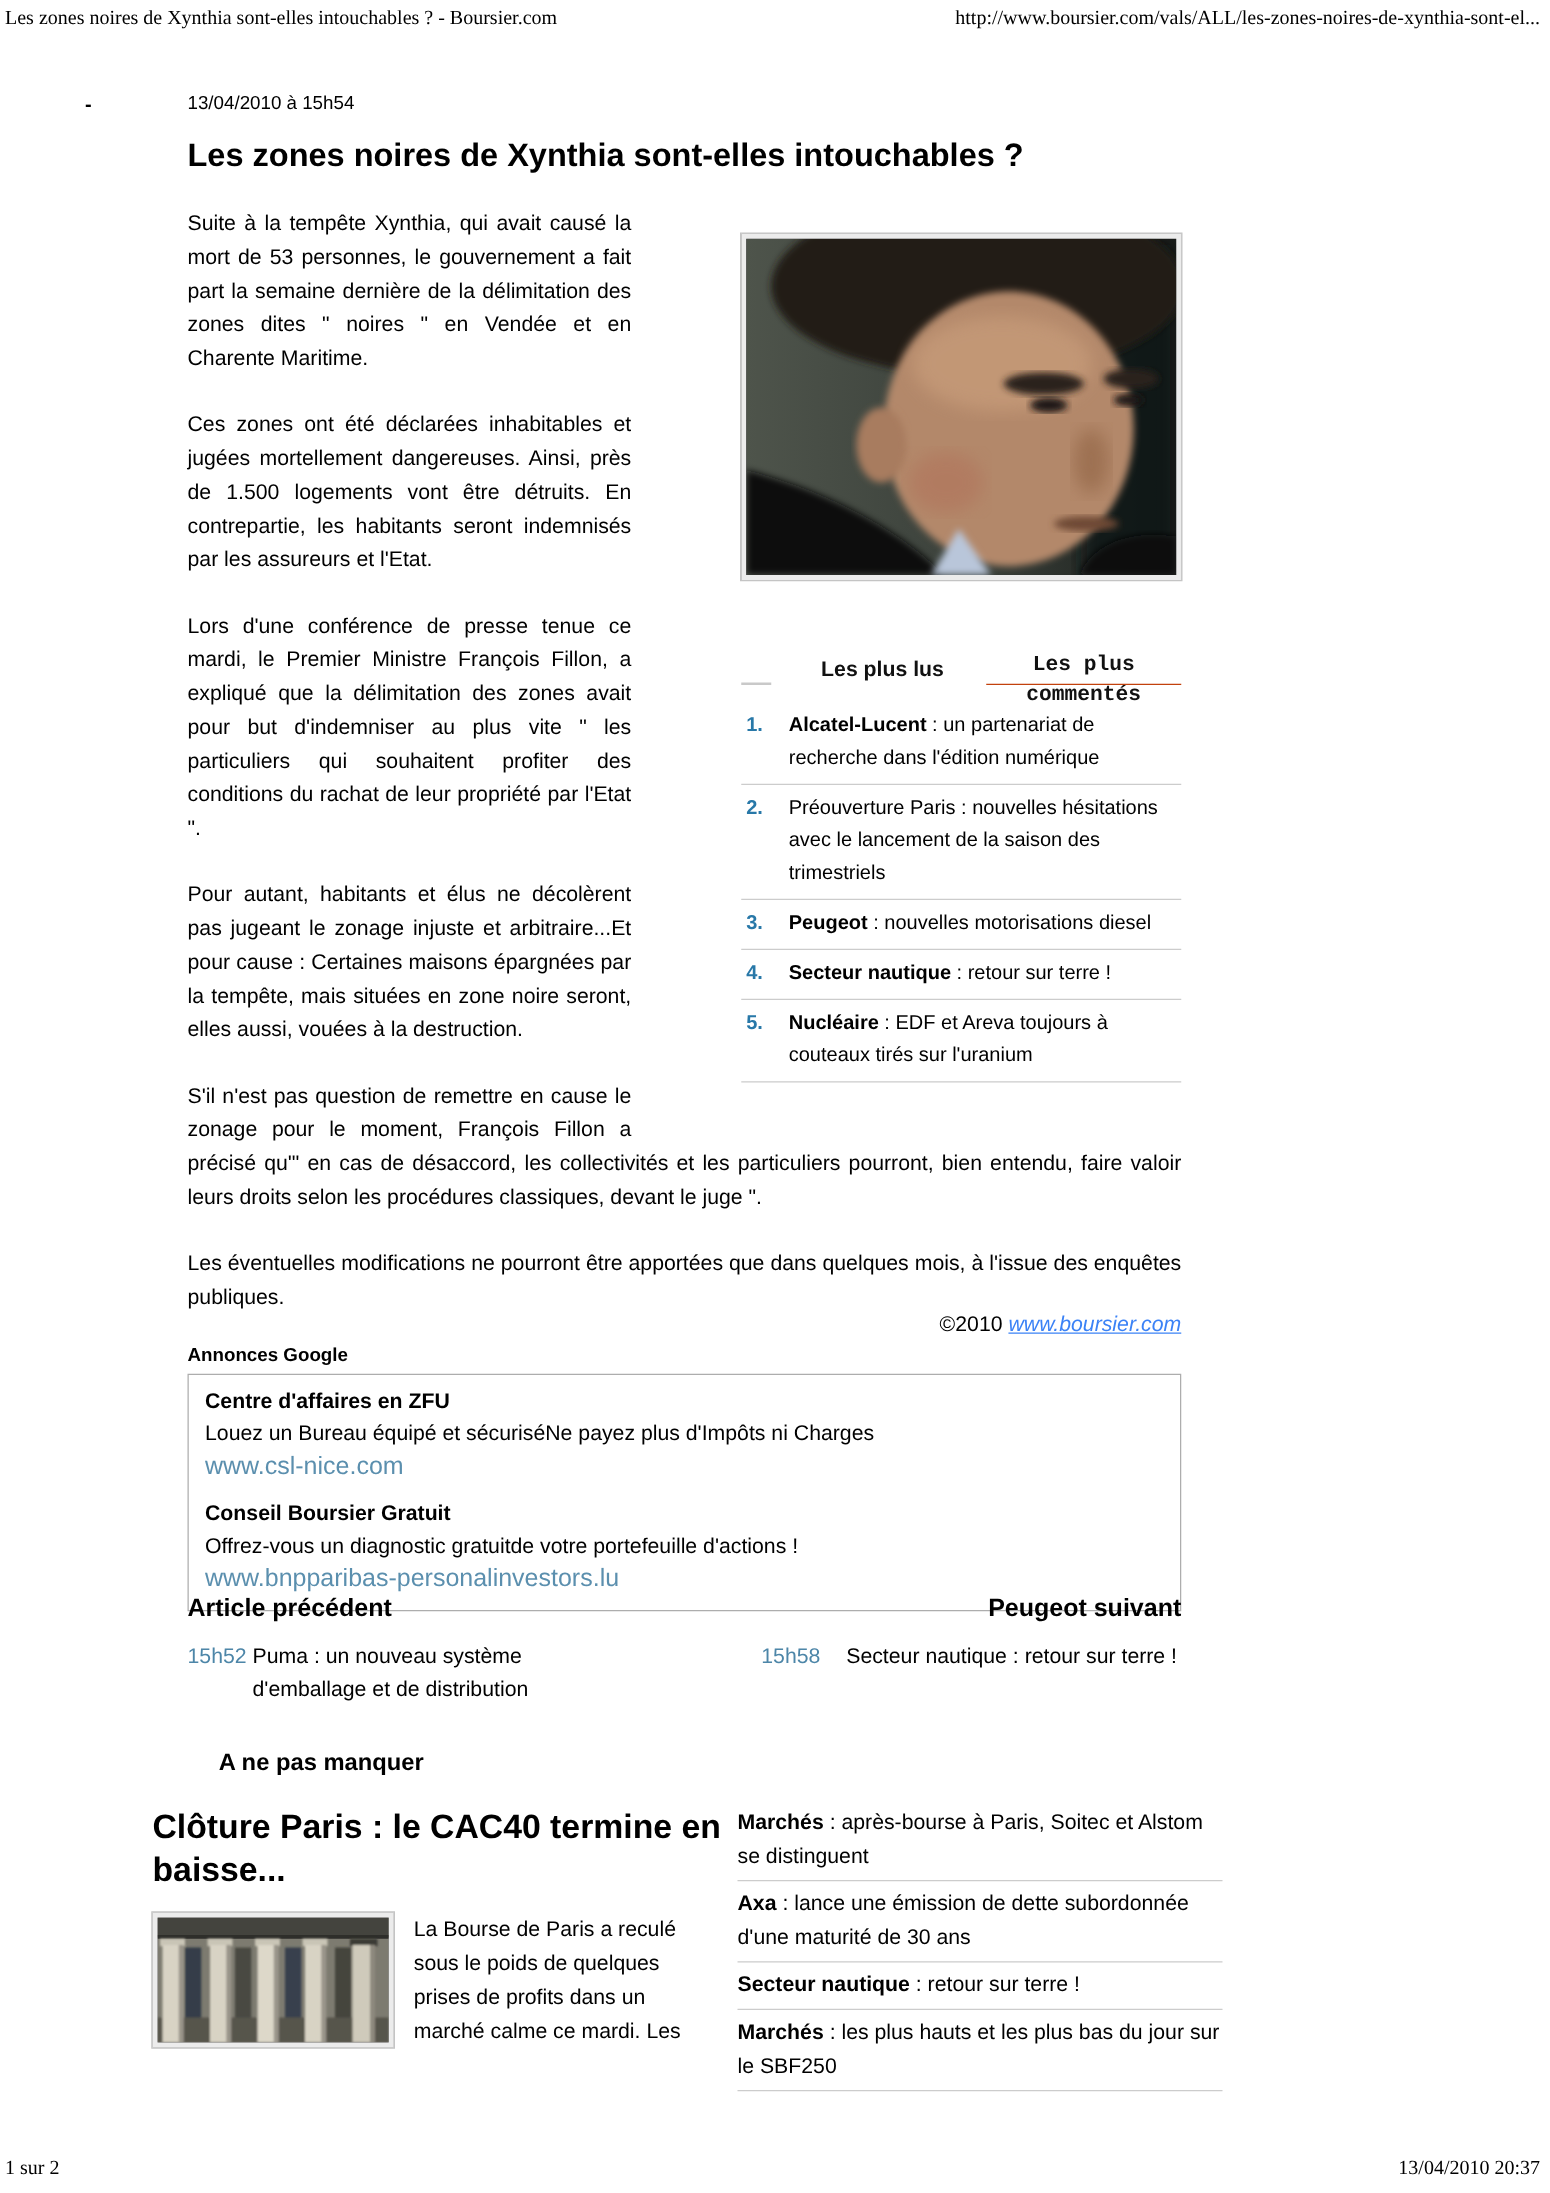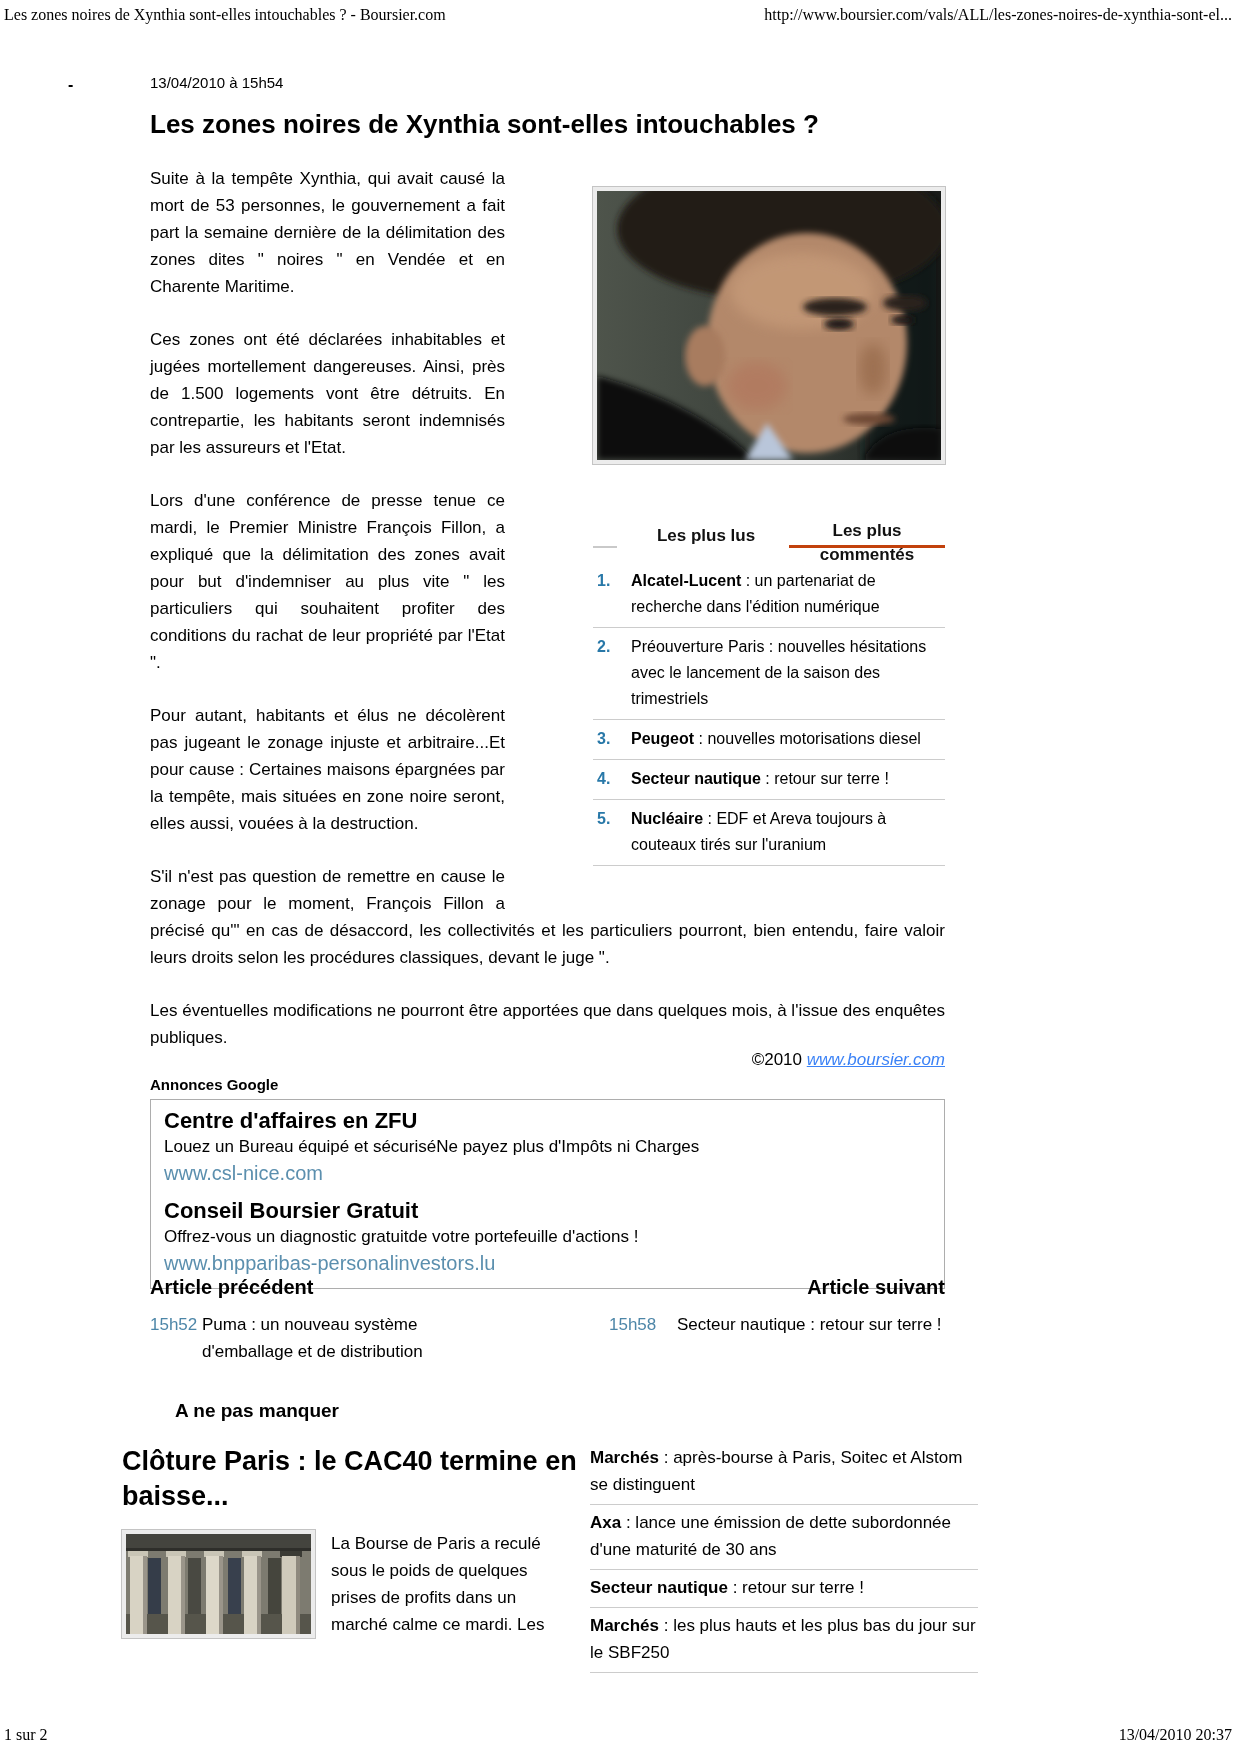--- a/index.html
+++ b/index.html
@@ -22,37 +22,37 @@
   .body p{margin:0 0 26px;}
 
   
   .float-block{float:right;width:352px;margin:0 0 30px 88px;}
   .photo{margin-top:22px;width:344px;height:269px;border:4px solid #ececec;outline:1px solid #c4c4c4;
          overflow:hidden;background:#333;}
   .tabs{margin-top:58px;display:flex;align-items:flex-end;height:26px;}
   .tab-dash{width:24px;height:16px;border-bottom:2px solid #c9c9c9;margin-right:6px;}
   .tab{font-weight:bold;font-size:17px;color:#111;cursor:pointer;text-align:center;}
   .tab.active{flex:1;line-height:24px;}
-  .tab.inactive{width:156px;height:26px;line-height:24px;border-bottom:3px solid #c2410c;overflow:visible;}
+  .tab.inactive{width:156px;height:26px;line-height:24px;border-bottom:1px solid #c2410c;overflow:visible;font-family:Liberation Mono, monospace;}
   .toplist{list-style:none;margin:14px 0 0;padding:0;text-align:left;}
   .toplist li{display:flex;padding:6px 0 7px;border-bottom:1px solid #ccc;
               font-size:16px;line-height:26px;cursor:pointer;}
   .toplist .num{flex:none;width:34px;padding-left:4px;color:#2878a8;font-weight:bold;}
   .toplist .itm{flex:1;}
   .toplist .itm b{font-weight:bold;}
 
   .copyright{position:absolute;top:982px;right:0;font-size:17px;}
   .c-link{color:#3b82f6;text-decoration:underline;cursor:pointer;font-style:italic;}
 
   
   .ads{position:absolute;top:1008px;left:0;right:0;}
   .ads-label{font-size:15px;font-weight:bold;}
   .ads-box{border:1px solid #adadad;margin-top:6px;padding:8px 13px 12px;}
   .ad + .ad{margin-top:12px;}
-  .ad-title{font-size:22px;font-weight:bold;line-height:26px;cursor:pointer;}
+  .ad-title{font-size:17px;font-weight:bold;line-height:26px;cursor:pointer;}
   .ad-desc{font-size:17px;line-height:26px;}
   .ad-url{display:inline-block;color:#5b8fae;font-size:20px;line-height:26px;text-decoration:none;cursor:pointer;}
 
   
   .prevnext{position:absolute;top:1208px;left:0;right:0;display:flex;justify-content:space-between;}
   .pn-left{width:345px;}
   .pn-right{width:336px;}
   .pn-head{font-size:20px;font-weight:bold;margin-bottom:12px;}
   .pn-right .pn-head{text-align:right;}
   .pn-row{display:flex;font-size:17px;line-height:27px;}
@@ -187,21 +187,21 @@
 
     <div class="prevnext">
       <div class="pn-left">
         <div class="pn-head">Article précédent</div>
         <div class="pn-row">
           <span class="pn-time">15h52</span>
           <span class="pn-title">Puma : un nouveau système d'emballage et de distribution</span>
         </div>
       </div>
       <div class="pn-right">
-        <div class="pn-head">Article suivant</div>
+        <div class="pn-head">Peugeot suivant</div>
         <div class="pn-row">
           <span class="pn-time">15h58</span>
           <span class="pn-title">Secteur nautique : retour sur terre !</span>
         </div>
       </div>
     </div>
   </div>
 
   <div class="bottom">
     <div class="dm-label">A ne pas manquer</div>

